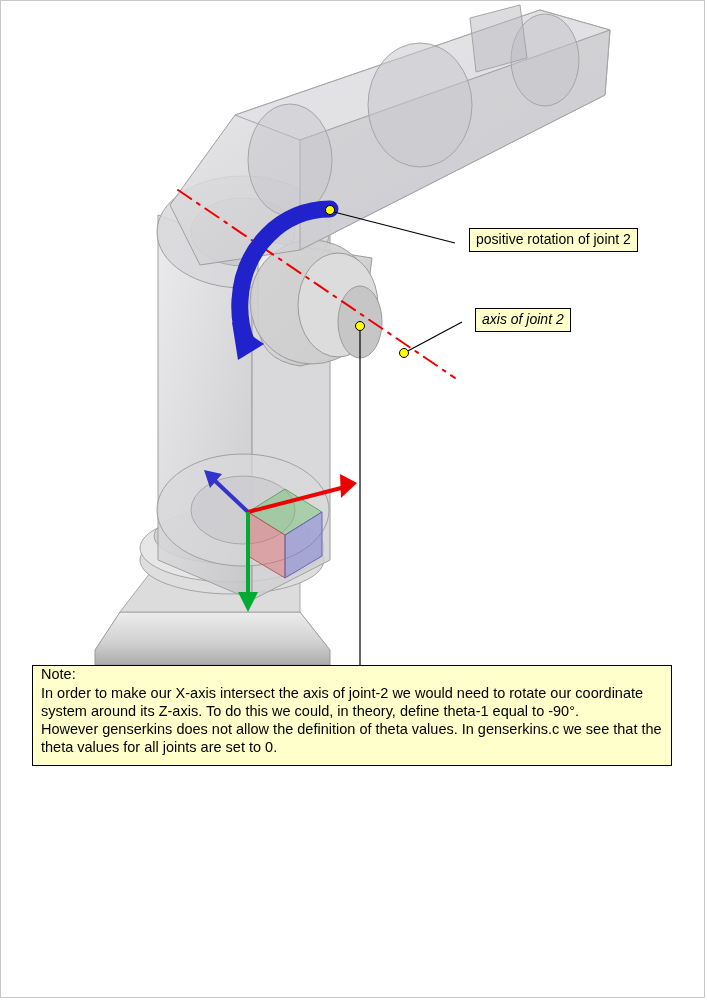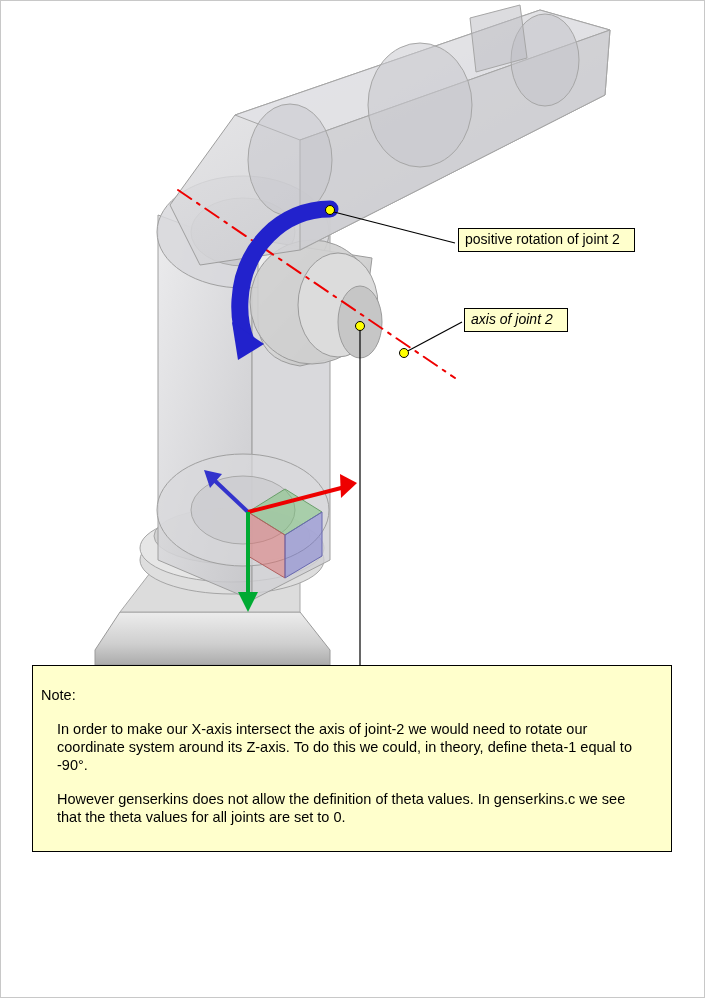--- a/index.html
+++ b/index.html
@@ -35,51 +35,52 @@
     left: 0; top: 0;
     width: 707px;
     height: 1000px;
   }
   .callout {
     position: absolute;
     background: #ffffcc;
     border: 1px solid #000000;
     font-size: 14px;
     color: #000000;
-    padding: 3px 14px 4px 6px;
+    padding: 3px 6px 4px 6px;
     white-space: nowrap;
     line-height: 1.1;
+    margin-left: 11px;
   }
   #callout-rotation {
     left: 458px;
     top: 228px;
   }
   #callout-axis {
     left: 464px;
     top: 308px;
     font-style: italic;
   }
   #note-box {
     position: absolute;
     left: 32px;
     top: 665px;
     width: 640px;
     background: #ffffcc;
     border: 1px solid #000000;
     box-sizing: border-box;
-    padding: 21px 6px 8px 8px;
+    padding: 0 6px 8px 8px;
     font-size: 14.5px;
     line-height: 1.24;
     color: #000000;
   }
   #note-box .note-title {
     margin: 0 0 1px 0;
   }
   #note-box p {
-    margin: 16px;
+    margin: 0;
   }
 </style>
 </head>
 <body>
 
 <div id="stage">
 
   <svg class="robot" viewBox="0 0 707 1000">
     <defs>
       <linearGradient id="gMetal" x1="0" y1="0" x2="1" y2="1">

